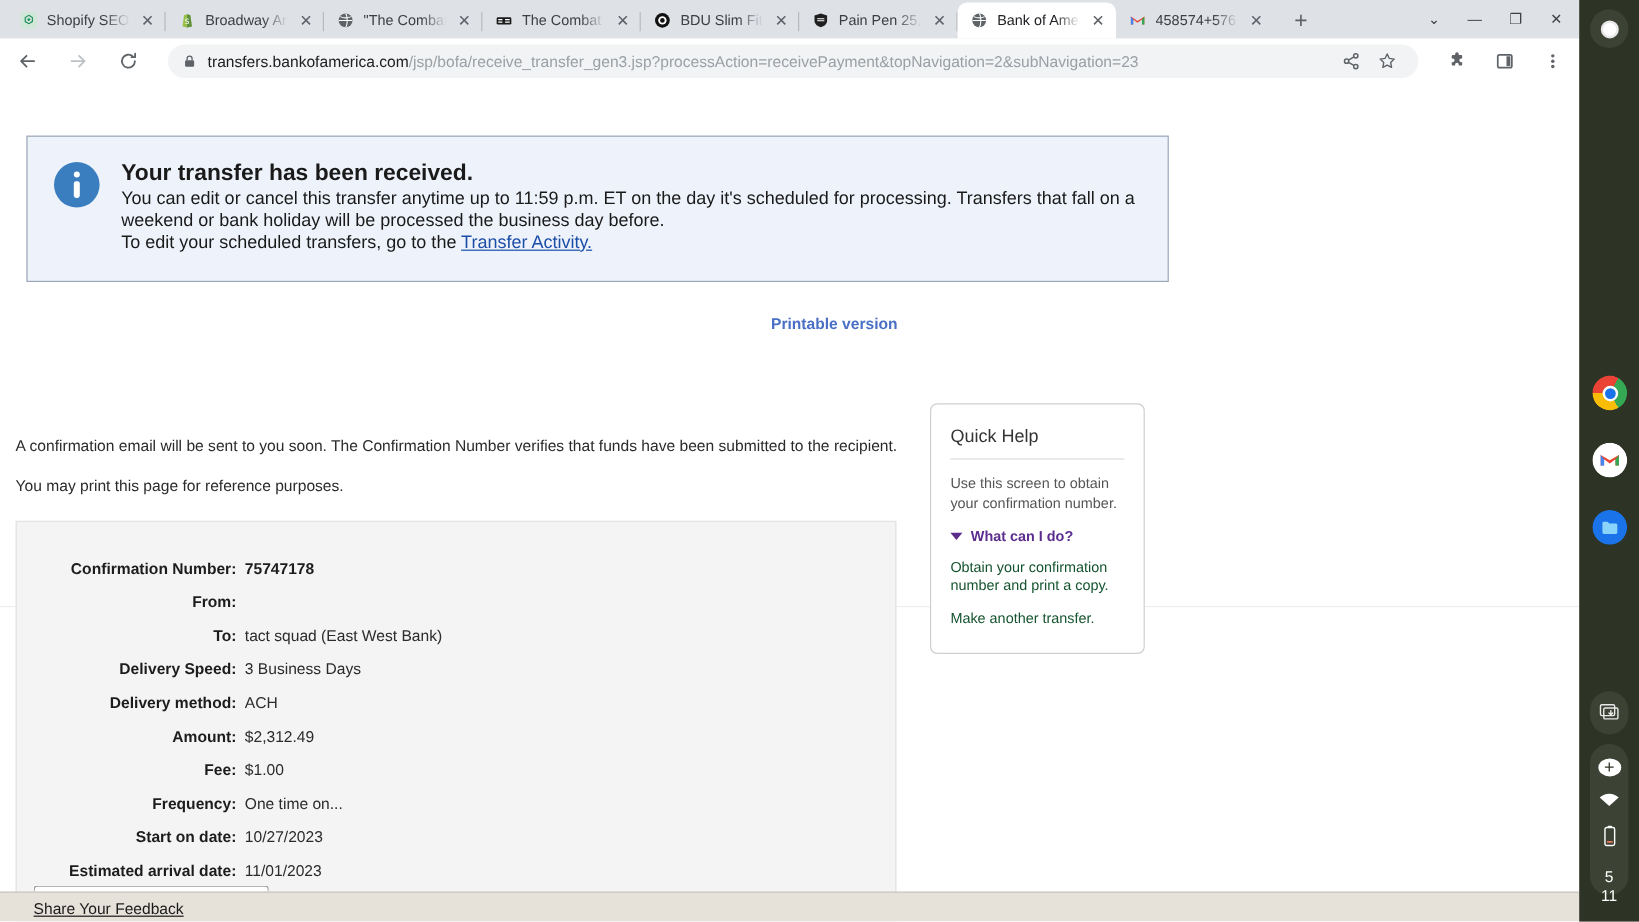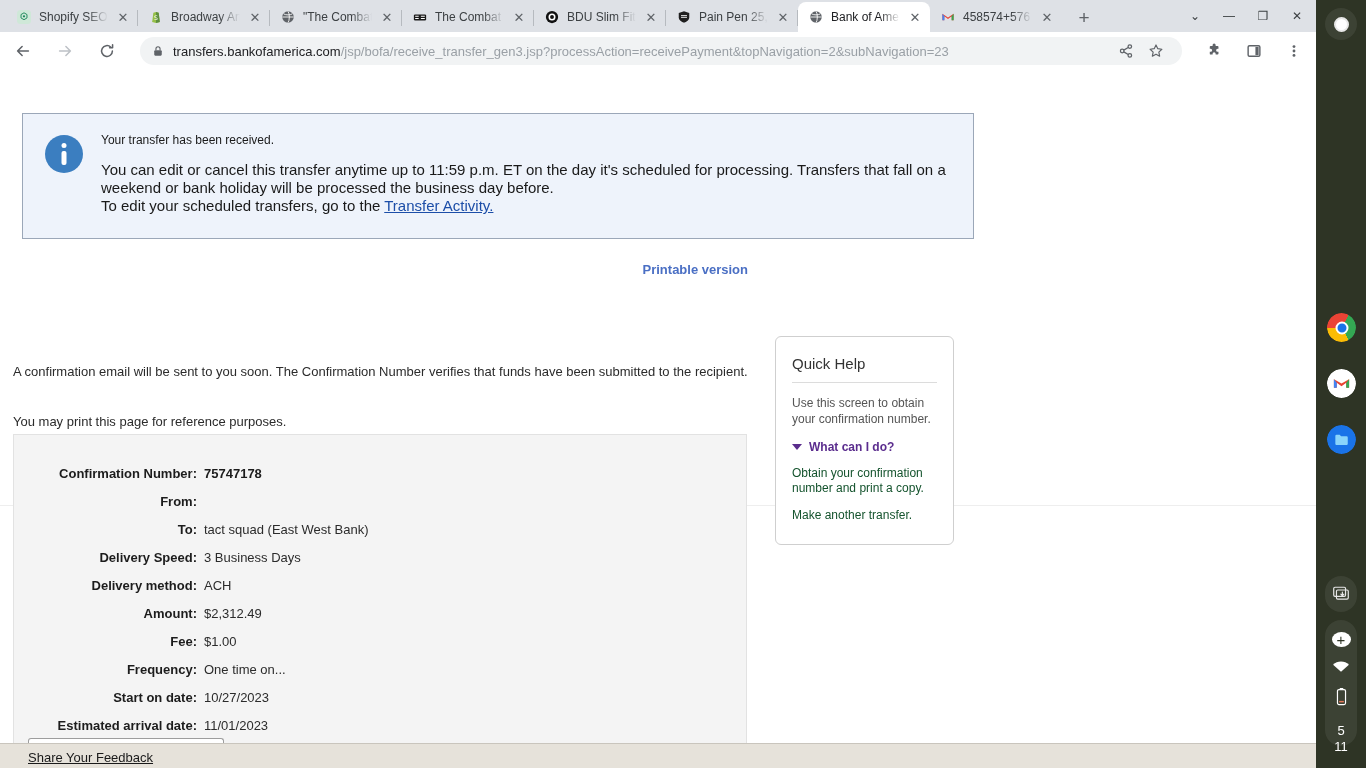--- a/index.html
+++ b/index.html
@@ -188,21 +188,21 @@
   .alert-icon::after {
     content: "";
     position: absolute;
     left: 50%; top: 16px;
     transform: translateX(-50%);
     width: 5px; height: 14px;
     border-radius: 2px;
     background: #ffffff;
   }
   .alert-body { font-size: 15px; color: #1a1a1a; line-height: 1.22; }
-  .alert-title { font-weight: normal; font-size: 12px; display: block; margin-bottom: 13px; }
+  .alert-title { font-weight: bold; font-size: 19px; display: block; margin-bottom: 1px; }
   .alert-p { display: block; }
   .alert-link {
     color: #1c4ea8;
     text-decoration: underline;
   }
 
   .printable {
     position: absolute;
     left: 0; top: 192px;
     width: 748px;
@@ -212,21 +212,21 @@
     color: #4a6fc4;
   }
 
   .para {
     position: absolute;
     left: 13px;
     font-size: 13px;
     color: #2b2b2b;
   }
   .para-1 { top: 294px; }
-  .para-2 { top: 344px; }
+  .para-2 { top: 327px; }
 
   .detailbox {
     position: absolute;
     left: 13px; top: 364px;
     width: 734px; height: 349px;
     background: #f4f4f4;
     border: 1px solid #e2e2e2;
   }
   .drow {
     display: flex;

